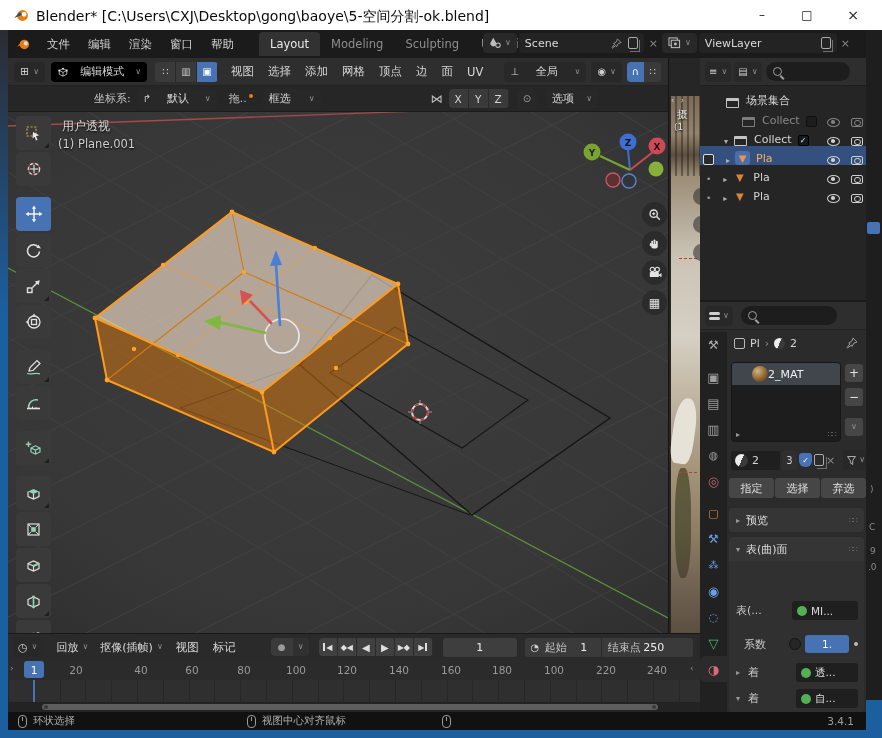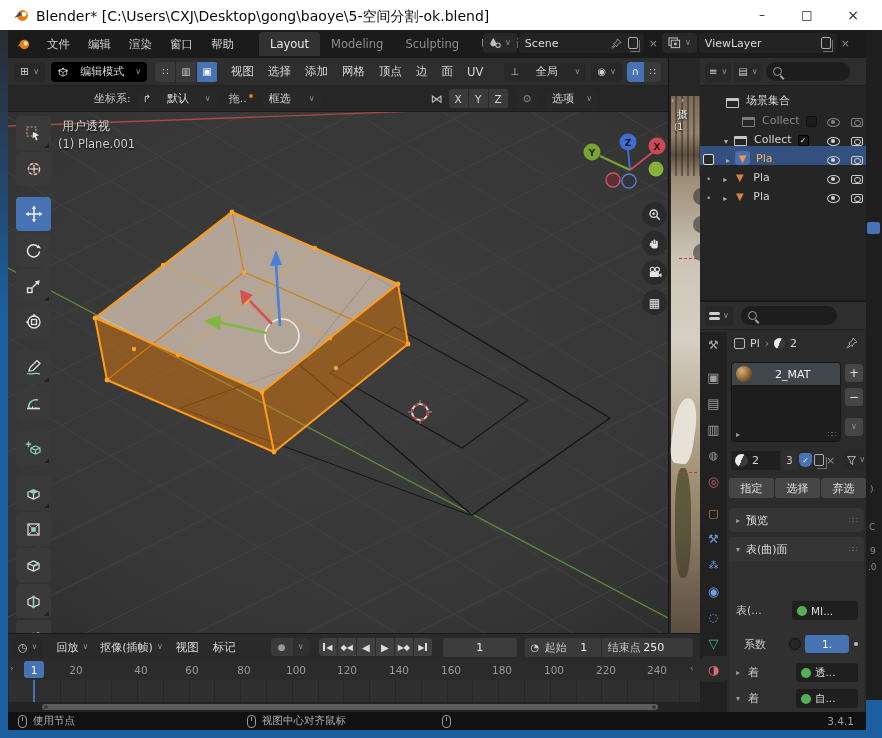--- a/index.html
+++ b/index.html
@@ -613,21 +613,21 @@
         <span style="font-size:11px">Pl</span>
         <span style="color:#8e8e8e">›</span>
         <span class="halfball" style="width:11px;height:11px"></span>
         <span style="font-size:11px">2</span>
         <svg width="12" height="12" viewBox="0 0 12 12" style="margin-left:auto;margin-right:8px">
             <path d="M7 1 L11 5 L8 6 L6 9.5 L5.3 8.2 L1.5 11 L1 10.5 L4 6.8 L2.8 6 L6 4 Z" fill="none" stroke="#9a9a9a" stroke-width="1"></path>
           </svg>
       </div>
 
       <div class="abs" style="left:4px;top:32px;width:110px;height:80px;background:#1d1d1d;border-radius:4px;border:1px solid #171717">
-        <div class="flex" style="height:22px;background:#41454c;border-radius:3px 3px 0 0;gap:23px;padding-left:4px">
+        <div class="flex" style="height:22px;background:#41454c;border-radius:3px 3px 0 0;gap:0;padding-left:20px">
           <span class="matball"></span>
           <span style="color:#f0f0f0">2_MAT</span>
         </div>
         <div class="flex" style="position:absolute;bottom:2px;left:4px;right:4px;justify-content:space-between">
           <span style="color:#9a9a9a;font-size:8px">▸</span>
           <span class="grip">∷∷</span>
         </div>
       </div>
       <div class="abs cc pbtn" style="left:118px;top:34px;width:18px;height:18px;font-size:12px">+</div>
       <div class="abs cc pbtn" style="left:118px;top:58px;width:18px;height:18px;font-size:12px">−</div>
@@ -779,21 +779,21 @@
     <span class="abs" style="left:25px;top:0;width:2px;height:22px;background:#4772b3"></span>
   </div>
   <div class="abs tl-scroll">
     <span class="abs" style="left:34px;top:2px;width:616px;height:6px;background:#5d5d5d;border-radius:3px"></span>
     <span class="abs" style="left:36px;top:3px;width:4px;height:4px;border-radius:50%;background:#3a3a3a"></span>
     <span class="abs" style="left:644px;top:3px;width:4px;height:4px;border-radius:50%;background:#3a3a3a"></span>
   </div>
 
   <div class="abs statusbar">
     <span class="mouse" style="margin-left:10px"></span>
-    <span style="margin-left:6px">使用节点</span>
+    <span style="margin-left:6px">环状选择</span>
     <span class="mouse" style="margin-left:172px"></span>
     <span style="margin-left:6px">视图中心对齐鼠标</span>
     <span class="mouse" style="margin-left:96px"></span>
     <span style="margin-left:auto;margin-right:20px;color:#9f9f9f">3.4.1</span>
   </div>
 
   <div class="abs" style="left:0;top:30px;width:8px;height:708px;background:linear-gradient(180deg,#2b2b33 0%,#1c5f9e 40%,#1c5f9e 100%)"></div>
   <div class="abs" style="left:866px;top:30px;width:16px;height:670px;background:#1e1e1e">
     <span class="abs" style="left:1px;top:192px;width:13px;height:12px;background:#4772b3;border-radius:2px"></span>
     <span class="abs" style="left:4px;top:454px;color:#8a8a8a;font-size:9px">)</span>

